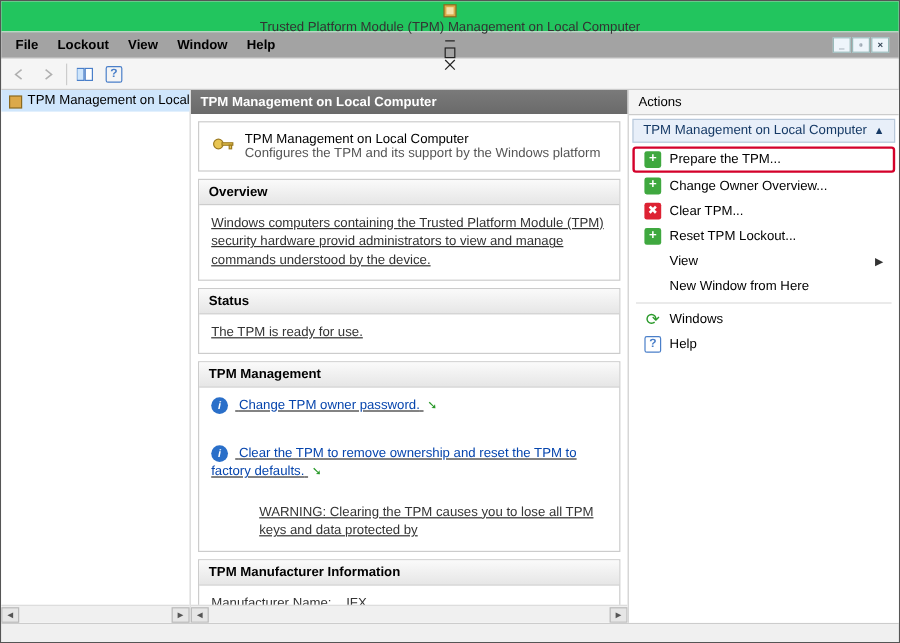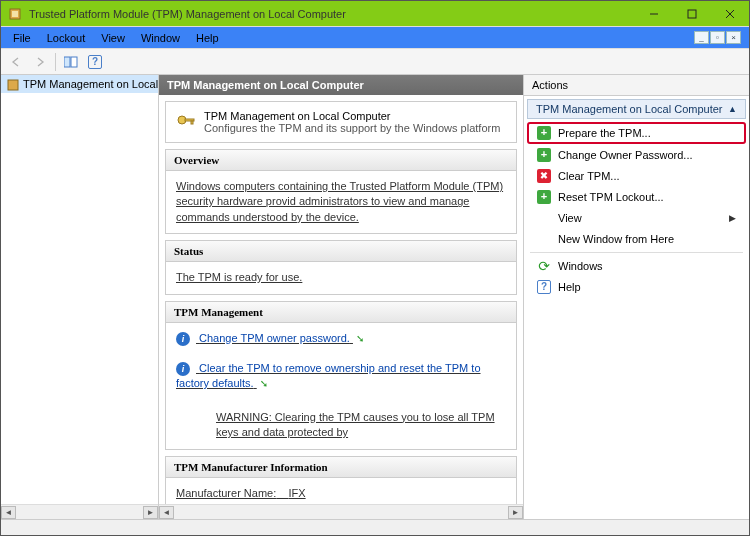--- a/index.html
+++ b/index.html
@@ -1,37 +1,37 @@
 <!DOCTYPE html>
 <html><head>
 <meta charset="utf-8">
 <style>
   * { box-sizing: border-box; margin: 0; padding: 0; font-family: "Segoe UI", Tahoma, sans-serif; font-size: 11px; }
   body { background: #f0f0f0; width: 750px; height: 536px; overflow: hidden; border: 1px solid #555; }
-  .titlebar { height: 26px; background: #84cc16; display: flex; align-items: center; border-bottom: 1px solid #ddd; }
+  .titlebar { height: 26px; background: #22c55e; display: flex; align-items: center; border-bottom: 1px solid #ddd; flex-direction: column; }
   .titlebar .app-icon { width: 16px; height: 16px; margin: 0 6px; display:flex; align-items:center; justify-content:center;}
   .titlebar .title { flex: 1; color: #333; }
   .winbtn { width: 38px; height: 26px; display: flex; align-items: center; justify-content: center; }
-  .menubar { height: 22px; background: #3b82f6; display: flex; align-items: center; padding: 0 4px; border-bottom: 1px solid #ddd; }
+  .menubar { height: 22px; background: #a3a3a3; display: flex; align-items: center; padding: 0 4px; border-bottom: 1px solid #ddd; font-weight: bold; }
   .menubar .menu-item { padding: 2px 8px; cursor: default; }
   .mdibtns { margin-left:auto; display:flex; gap:1px; padding-right:4px;}
   .mdibtns span{ width:15px;height:13px;border:1px solid #9bb; background:#eef5fb; display:flex;align-items:center;justify-content:center;font-size:8px;color:#345;}
   .toolbar { height: 26px; background: #f5f5f5; display: flex; align-items: center; padding: 0 4px; gap: 2px; border-bottom: 1px solid #ccc; }
   .tbtn { width: 22px; height: 22px; display: flex; align-items: center; justify-content: center; border: 1px solid transparent; }
   .tbtn.disabled { opacity: .35; }
   .sep { width:1px; height:18px; background:#ccc; margin:0 2px;}
   .content { display: flex; height: calc(100% - 26px - 22px - 26px - 16px); background: #fff; }
   .tree-pane { width: 158px; background: #fff; border-right: 1px solid #ccc; position:relative;}
   .tree-item { display:flex; align-items:center; padding:2px 4px; background:#cfe6fc; color:#000; gap:4px; white-space:nowrap; overflow:hidden;}
   .tree-item span.icon{width:14px;height:14px;}
   .center-pane { flex:1; background:#fff; border-right:1px solid #ccc; position:relative; overflow:hidden;}
   .actions-pane { width:225px; background:#fff; }
   .pane-header { background: linear-gradient(#7a7a7a,#6a6a6a); color:#fff; font-weight:bold; padding:4px 8px; }
   .console-card { margin:6px 6px 0 6px; border:1px solid #ccc; background:#fff;}
-  .console-head { background: linear-gradient(#fafafa,#e6e6e6); padding:4px 8px; font-weight:bold; border-bottom:1px solid #ccc;font-family:Liberation Serif, serif;}
+  .console-head { background: linear-gradient(#fafafa,#e6e6e6); padding:4px 8px; font-weight:bold; border-bottom:1px solid #ccc;}
   .console-intro { display:flex; gap:8px; padding:8px 10px;}
   .console-body { padding:8px 10px; line-height:1.4; color:#333;text-decoration:underline;}
   .tpm-link { color:#0645ad; cursor:pointer;}
   .info-icon{ width:14px;height:14px;border-radius:50%;background:#2a6fc9;color:#fff;display:inline-flex;align-items:center;justify-content:center;font-weight:bold;font-style:italic;font-size:9px;margin-right:6px;}
   .green-arrow{display:inline-block;color:#2a9a2a;font-size:10px;margin-left:3px;}
   .action-section-head{ background:#e8eff9; border:1px solid #b8c8da; padding:3px 8px; margin:3px; color:#163a66; display:flex; align-items:center;}
   .action-section-head .collapse{ margin-left:auto; font-size:9px;}
   .action-item{ display:flex; align-items:center; gap:7px; padding:3px 10px; margin:1px 3px; cursor:default;}
   .action-item.highlight{ border:2px solid #d4002a; border-radius:3px; padding:2px 8px;}
   .ai-icon{ width:14px;height:14px; display:flex; align-items:center;justify-content:center;}
@@ -153,21 +153,21 @@
     </div>
 
     <div class="console-card">
       <div class="console-head">Status</div>
       <div class="console-body">The TPM is ready for use.</div>
     </div>
 
     <div class="console-card">
       <div class="console-head">TPM Management</div>
       <div class="console-body">
-        <div style="margin-bottom:15px">
+        <div style="margin-bottom:25px">
           <span class="info-icon">i</span>
           <span class="tpm-link">Change TPM owner password.</span>
           <span class="green-arrow">➘</span>
         </div>
         <div style="margin-bottom:18px">
           <span class="info-icon">i</span>
           <span class="tpm-link">Clear the TPM to remove ownership and reset the TPM to factory defaults.</span>
           <span class="green-arrow">➘</span>
         </div>
         <div style="margin-left:40px;color:#333">WARNING: Clearing the TPM causes you to lose all TPM keys and data protected by</div>
@@ -199,21 +199,21 @@
     <div class="action-item highlight">
       <span class="ai-icon">
           <div class="green-plus">+</div>
         </span>
       <span>Prepare the TPM...</span>
     </div>
     <div class="action-item">
       <span class="ai-icon">
           <div class="green-plus">+</div>
         </span>
-      <span>Change Owner Password...</span>
+      <span>Change Owner Overview...</span>
     </div>
     <div class="action-item">
       <span class="ai-icon">
           <div class="x-red">✖</div>
         </span>
       <span>Clear TPM...</span>
     </div>
     <div class="action-item">
       <span class="ai-icon">
           <div class="green-plus">+</div>

